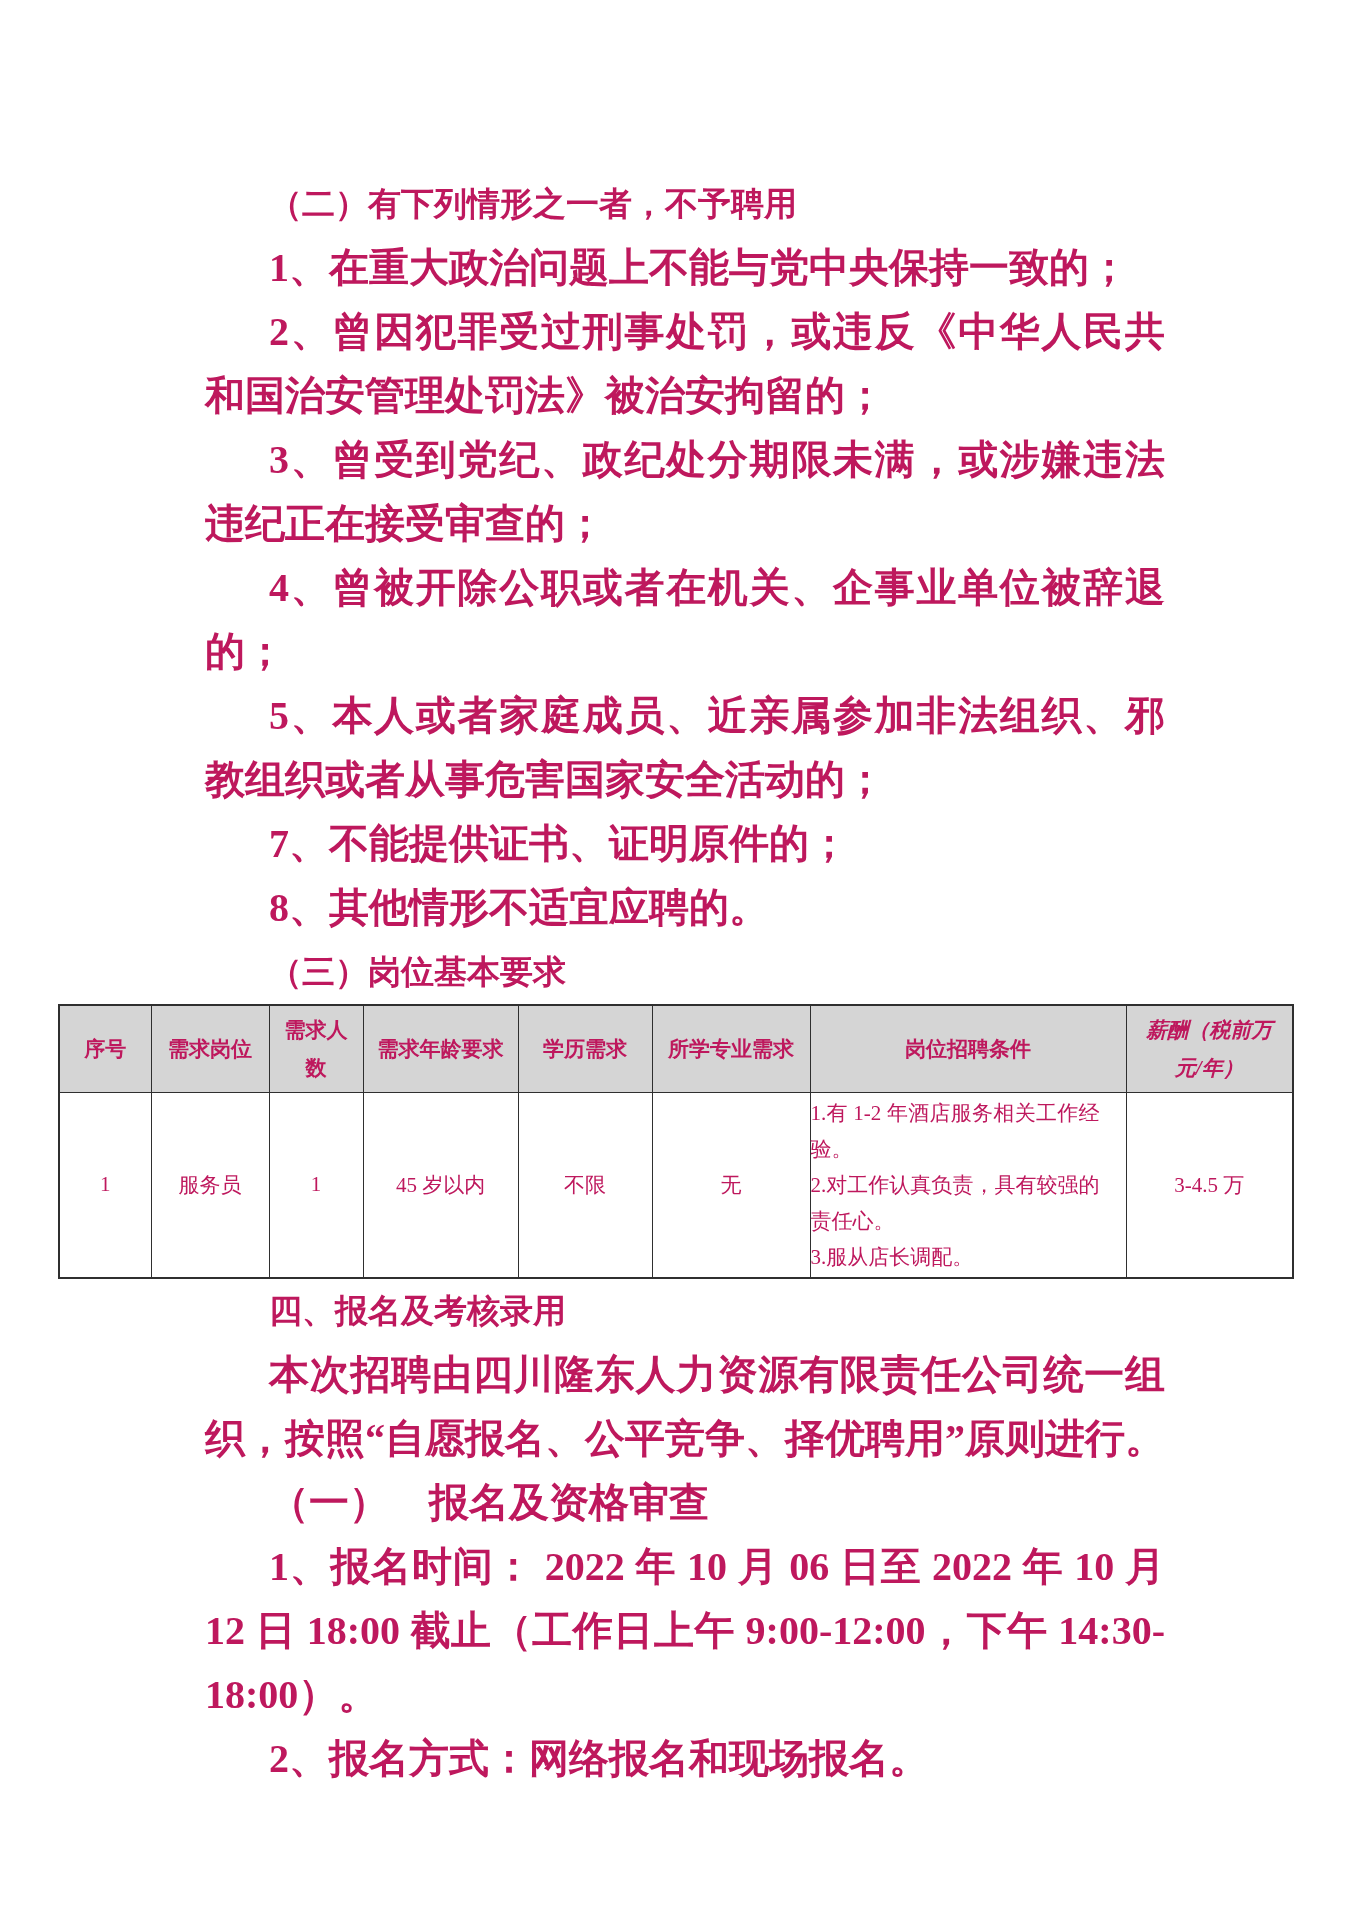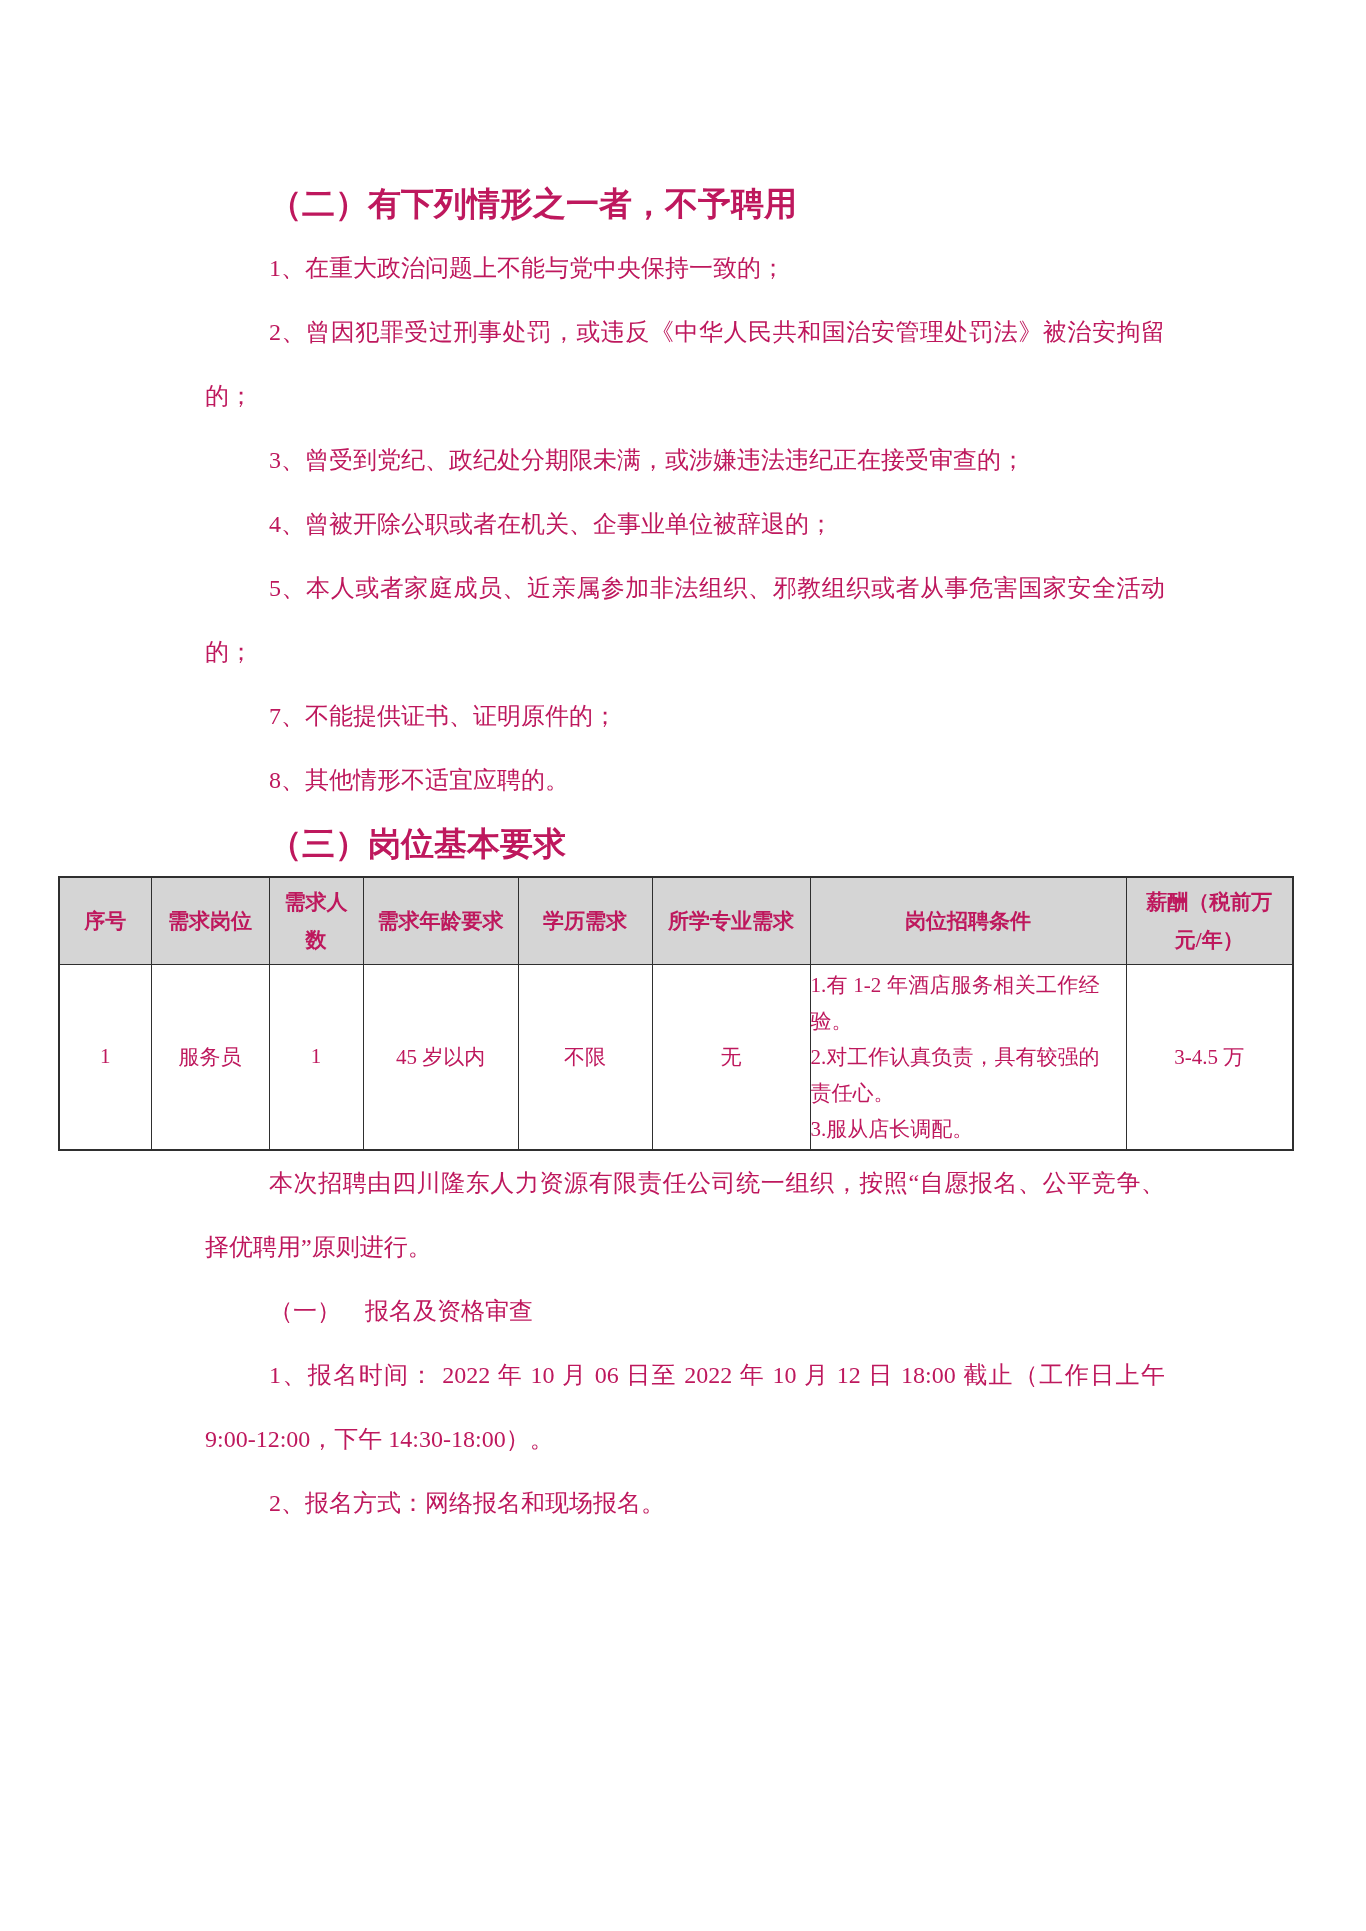--- a/index.html
+++ b/index.html
@@ -9,25 +9,26 @@
     background:#ffffff;
     overflow:hidden;
     font-family:"Liberation Serif","DejaVu Serif",serif;
     color:#be185d;
     box-sizing:border-box;
     padding-top:172px;
   }
   .txt {
     margin:0 0 0 205px;
     width:960px;
-    font-size:24px;
+    font-size:40px;
     line-height:64px;
     text-align:justify;
     text-justify:inter-ideograph;
     text-indent:64px;
+    font-weight:bold;
   }
   p.txt { margin-top:0; margin-bottom:0; }
   h2.txt {
     font-family:"Liberation Sans","DejaVu Sans",sans-serif;
     font-weight:700;
     font-size:33px;
     line-height:64px;
     margin:0 0 0 205px;
   }
   table.jobs {
@@ -46,21 +47,21 @@
     padding:4px 8px;
   }
   .jobs thead tr { height:87px; }
   .jobs tbody tr { height:184px; }
   .jobs th {
     background:#d5d5d5;
     font-weight:700;
     line-height:38px;
     padding:4px 8px;
   }
-  .jobs th.salary-h { word-break:break-all; padding:4px 9px; }
+  .jobs th.salary-h { word-break:break-all; padding:4px 9px;font-style:italic; }
   .jobs td.cond {
     text-align:left;
     line-height:36px;
     padding:2px 26px 2px 0;
   }
   .cond-line { text-align:justify; }
   .h4-top { margin-top:6px; }
 </style>
 </head>
 <body>
@@ -113,19 +114,20 @@
         <td class="cond">
           <div class="cond-line">1.有 1-2 年酒店服务相关工作经验。</div>
           <div class="cond-line">2.对工作认真负责，具有较强的责任心。</div>
           <div class="cond-line">3.服从店长调配。</div>
         </td>
         <td>3-4.5 万</td>
       </tr>
     </tbody>
   </table>
 
+  <h2 class="txt h4-top">四、报名及考核录用</h2>
 
   <p class="txt">本次招聘由四川隆东人力资源有限责任公司统一组织，按照“自愿报名、公平竞争、择优聘用”原则进行。</p>
   <p class="txt">（一）　报名及资格审查</p>
   <p class="txt">1、报名时间： 2022 年 10 月 06 日至 2022 年 10 月 12 日 18:00 截止（工作日上午 9:00-12:00，下午 14:30-18:00）。</p>
   <p class="txt">2、报名方式：网络报名和现场报名。</p>
 
 </div>
 
 </body></html>

